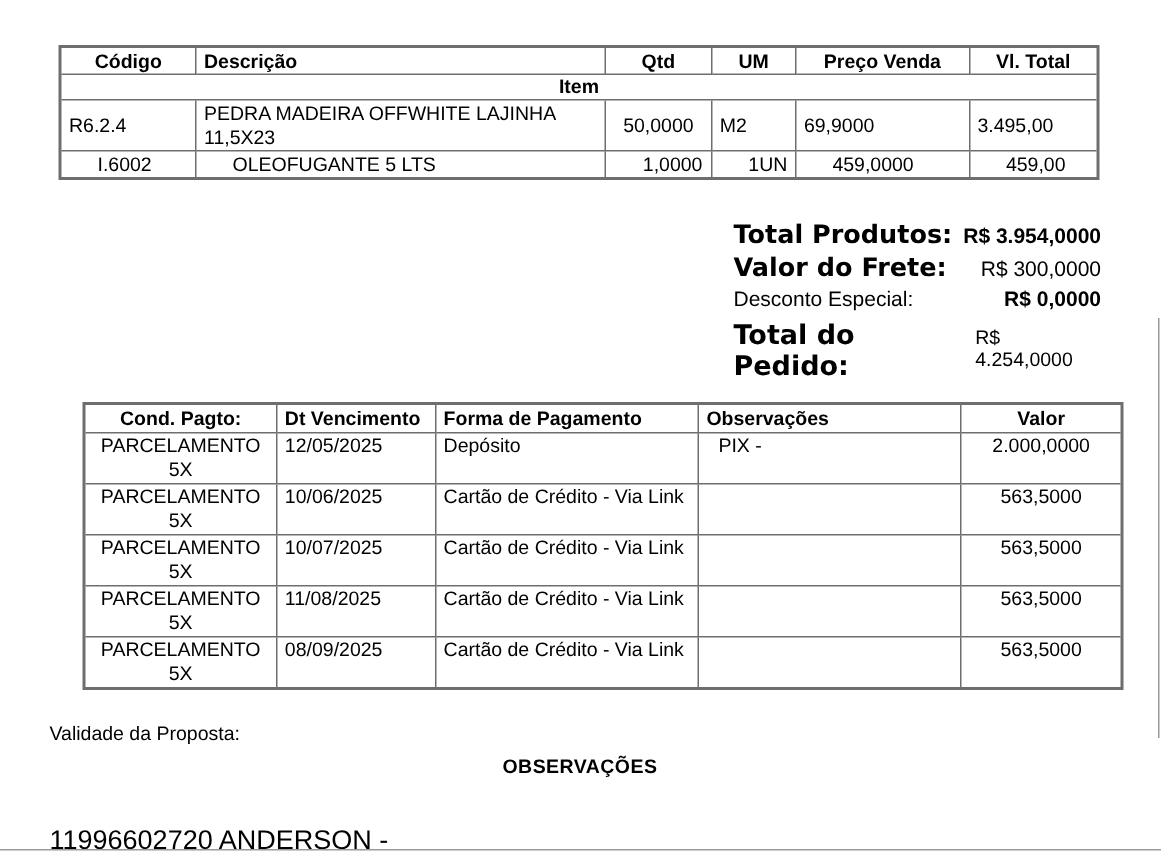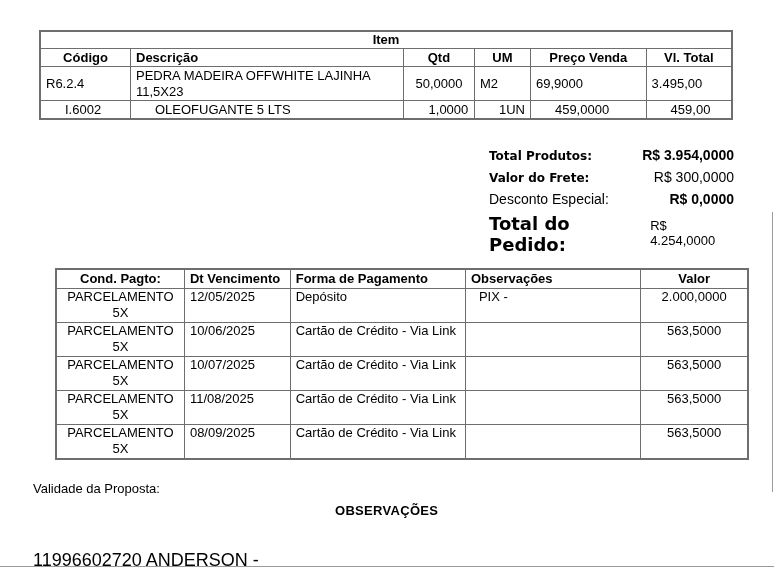--- a/index.html
+++ b/index.html
@@ -18,21 +18,21 @@
   .right { text-align:left; }
   .left { text-align:left; }
   .t2 { left:39px; top:268px; width:694px;margin-left:16px; }
   .t2 td, .t2 th { border-width:0 1px 1px 0; vertical-align:top; }
   .t2 tr td:last-child, .t2 tr th:last-child { border-right:0; }
   .t2 tr:last-child td { border-bottom:0; }
   .t2 th { height:18px; vertical-align:middle; }
   .t2 td { height:33px; }
   .totals { position:absolute; left:489px; top:147px; width:245px; }
   .trow { display:flex; justify-content:space-between; align-items:baseline; height:22px; }
-  .trow .lbl { font-family:"DejaVu Sans", sans-serif; font-weight:bold; font-size:12px; }
+  .trow .lbl { font-family:"DejaVu Sans", sans-serif; font-weight:bold; font-size:17px; }
   .trow .lbl.normal { font-family:"Liberation Sans", sans-serif; font-weight:normal; font-size:14px; }
   .trow .val { font-size:14px; font-weight:bold; }
   .trow.big .lbl { font-size:18px; }
   .trow.big .val { font-size:13px; }
   .validade { position:absolute; left:33px; top:481px; font-size:13px; }
   .obs-title { position:absolute; left:335px; top:503px; font-weight:bold; font-size:13px; letter-spacing:0.3px; }
   .obs-text { position:absolute; left:33px; top:550px; font-size:18px; }
   .vline { position:absolute; left:772px; top:212px; width:1px; height:280px; background:#9a9a9a; }
   .hline { position:absolute; left:0; top:566px; width:774px; height:1px; background:#9a9a9a; }
 </style>
@@ -42,30 +42,30 @@
 <table class="t1 outer">
   <colgroup>
     <col style="width:91px">
       <col style="width:279px">
       <col style="width:71px">
       <col style="width:49px">
       <col style="width:117px">
       <col style="width:85px">
   </colgroup>
   <tbody>
-      <tr>
-    <th colspan="6" class="item-title">Item</th>
-  </tr>
-  <tr style="height:18px">
+      <tr style="height:18px">
     <th class="center">Código</th>
     <th class="left">Descrição</th>
     <th class="center">Qtd</th>
     <th class="center">UM</th>
     <th class="center">Preço Venda</th>
     <th class="center">Vl. Total</th>
+  </tr>
+  <tr>
+    <th colspan="6" class="item-title">Item</th>
   </tr>
   <tr style="height:34px">
     <td>R6.2.4</td>
     <td>PEDRA MADEIRA OFFWHITE LAJINHA 11,5X23</td>
     <td class="center">50,0000</td>
     <td>M2</td>
     <td class="right">69,9000</td>
     <td class="right">3.495,00</td>
   </tr>
   <tr style="height:17px">

